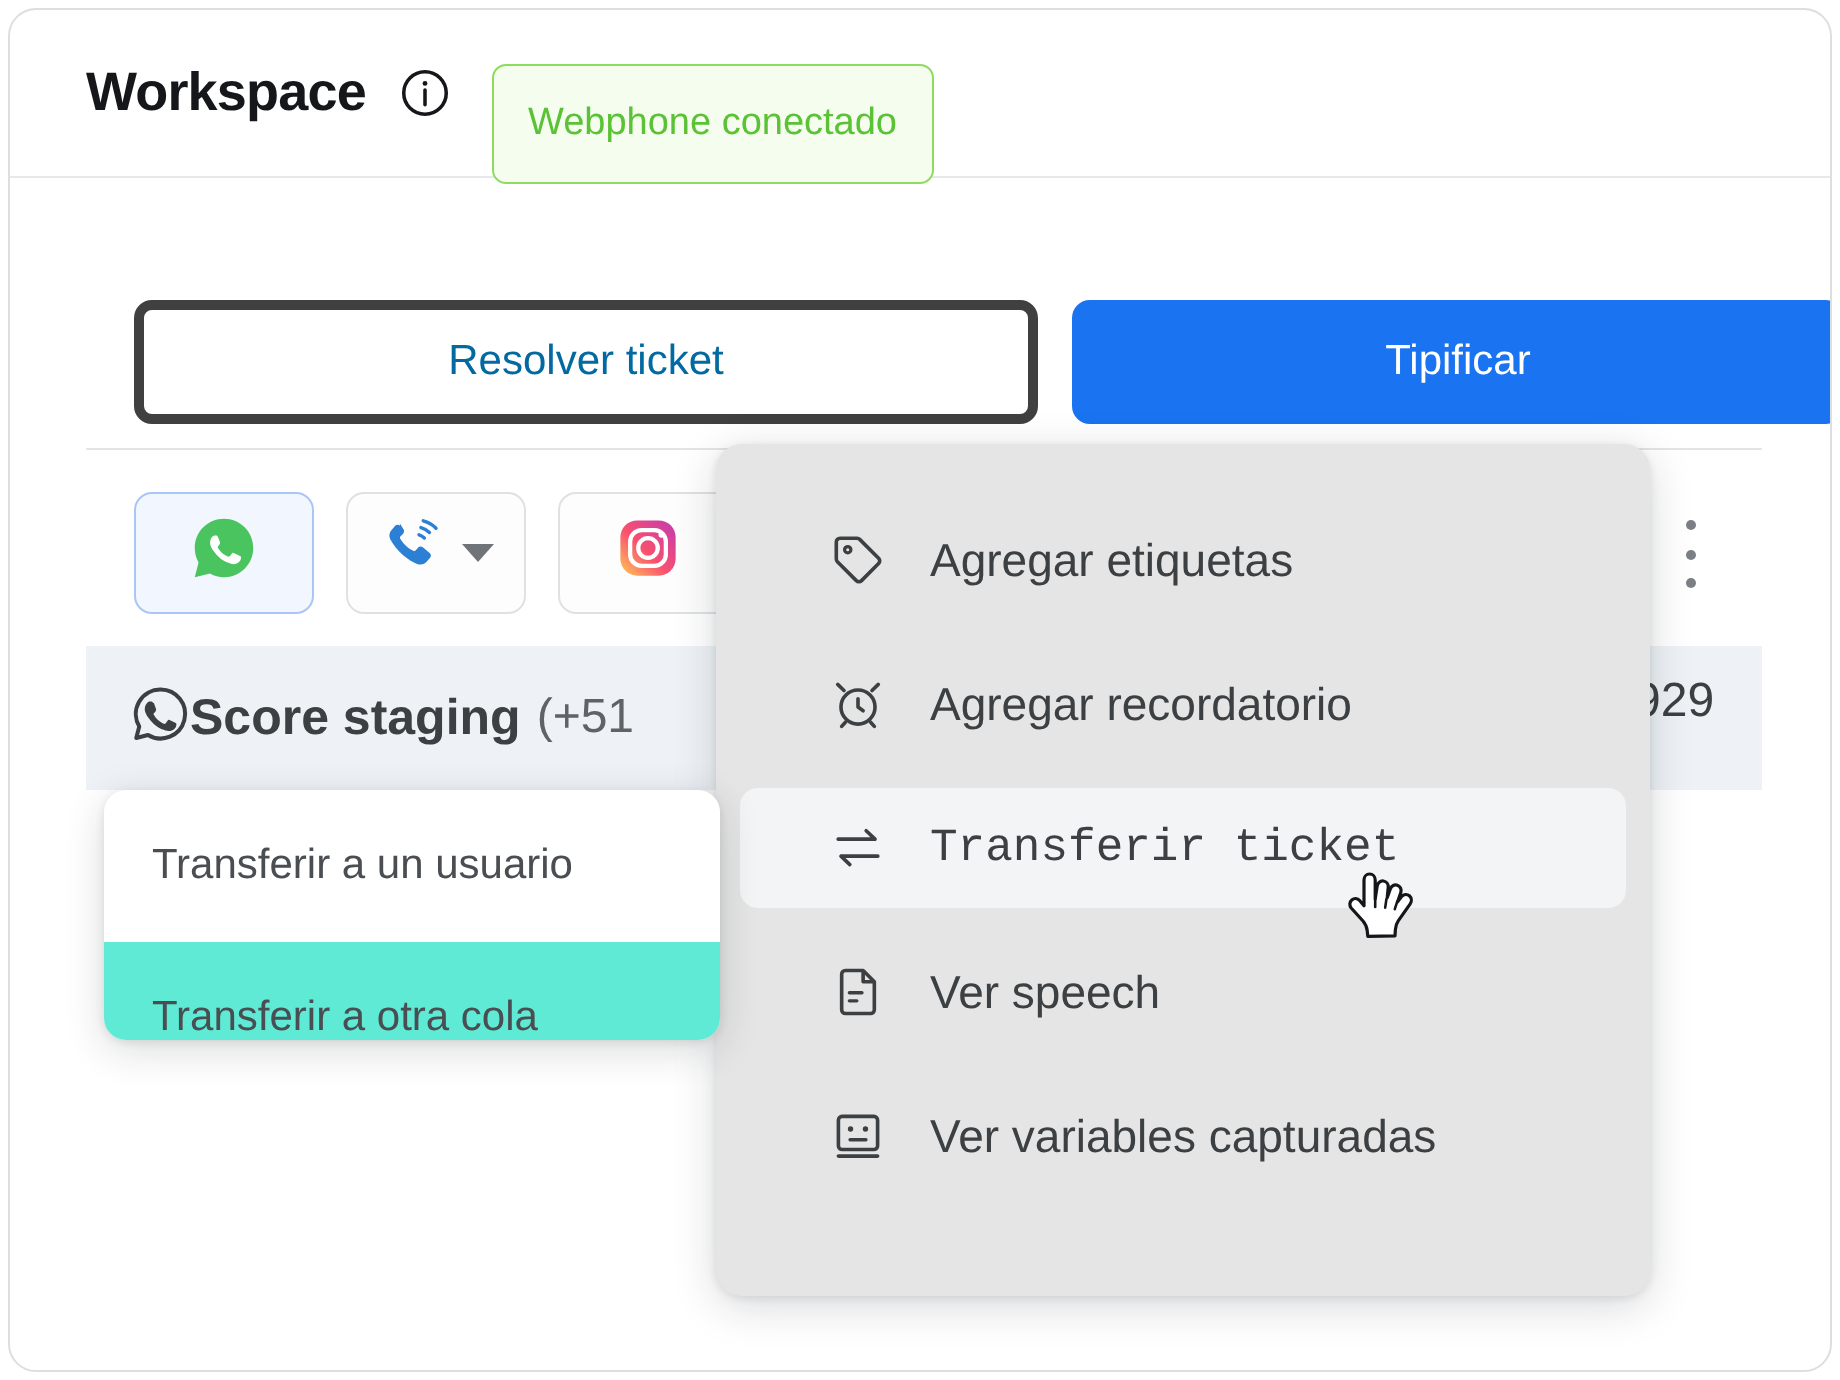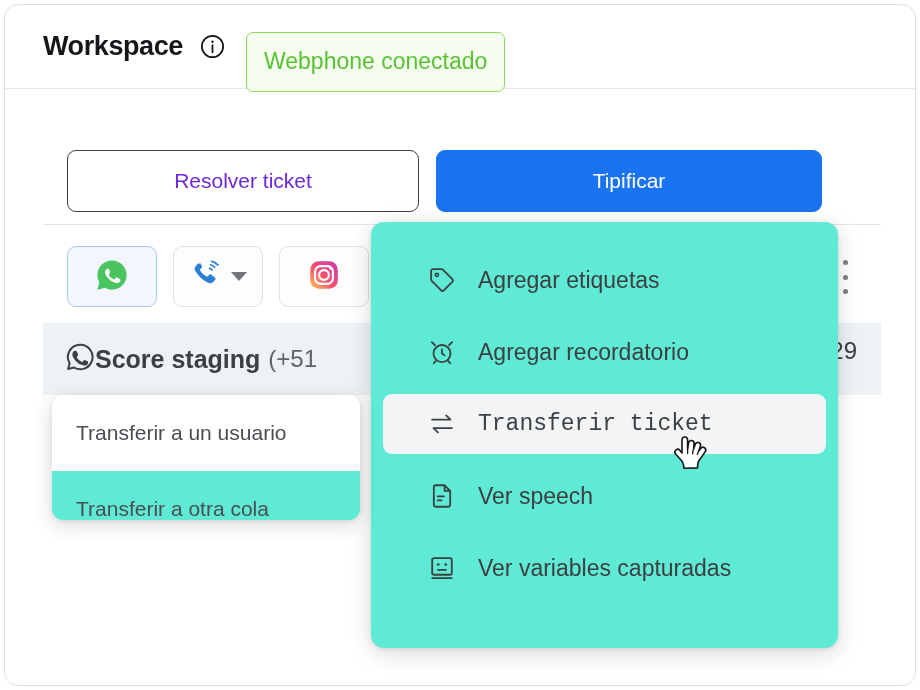--- a/index.html
+++ b/index.html
@@ -60,21 +60,21 @@
     margin-left: 21px;
     display: inline-flex;
     align-items: center;
     justify-content: center;
     height: 60px;
     padding: 0 17px;
     border: 1px solid #8ddc5e;
     border-radius: 7px;
     background: #f4fdee;
     color: #5bc236;
-    font-size: 23px;
+    font-size: 19px;
     line-height: 1;
     white-space: nowrap;
     margin-top: 30px;
   }
 
   
   .actions {
     position: absolute;
     left: 62px; top: 145px;
     display: flex;
@@ -85,24 +85,24 @@
     border-radius: 9px;
     font-size: 21px;
     display: inline-flex;
     align-items: center;
     justify-content: center;
     cursor: pointer;
     user-select: none;
     white-space: nowrap;
   }
   .btn-secondary {
-    width: 352px;
+    width: 452px;
     background: #ffffff;
-    border: 1px solid #404040;
-    color: #6d28d9;
+    border: 5px solid #404040;
+    color: #0369a1;
   }
   .btn-primary {
     width: 386px;
     background: #1a73f0;
     border: 1px solid #1a73f0;
     color: #ffffff;
   }
 
   
   .divider {
@@ -191,23 +191,23 @@
     font-size: 24px;
     color: #3c4043;
     white-space: nowrap;
     overflow: hidden;
     width: 64px;
   }
 
   
   .dropdown {
     position: absolute;
-    left: 366px; top: 217px;
+    left: 353px; top: 217px;
     width: 467px; height: 426px;
-    background: #5eead4;
+    background: #e5e5e5;
     border-radius: 13px;
     box-shadow: 0 5px 22px rgba(25,30,40,0.17), 0 1px 4px rgba(25,30,40,0.10);
     padding: 16px 12px;
   }
   .menu-item {
     display: flex;
     align-items: center;
     height: 60px;
     margin: 12px 0;
     padding-left: 45px;

